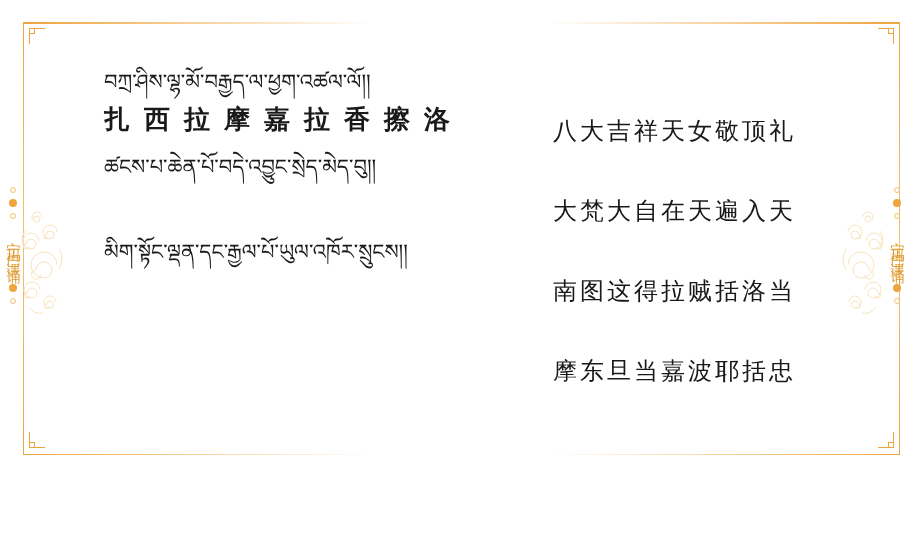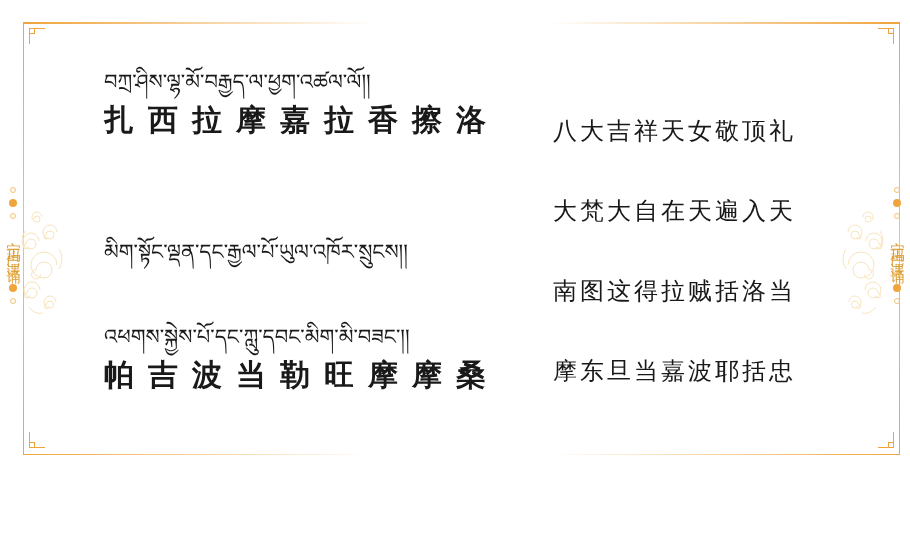--- a/index.html
+++ b/index.html
@@ -40,21 +40,21 @@
   .cloud{position:absolute;top:205px;}
   .cloud.left{left:17px;}
   .cloud.right{left:842px;transform:scaleX(-1);}
   .cloud svg *{stroke:var(--ornament);fill:none;stroke-width:1;}
 
   
   .col-left{position:absolute;left:104px;top:62px;}
   .verse{height:85px;}
   .tibetan{font-family:"DejaVu Sans", sans-serif;font-size:21px;line-height:40px;
     white-space:nowrap;color:var(--ink);}
-  .translit{font-size:30px;font-weight:700;letter-spacing:14px;line-height:36px;
+  .translit{font-size:26px;font-weight:700;letter-spacing:14px;line-height:36px;
     white-space:nowrap;color:var(--ink);}
 
   .col-right{position:absolute;left:553px;top:106px;}
   .translation{height:80px;padding-top:8px;box-sizing:border-box;
     font-size:24px;letter-spacing:3px;line-height:34px;white-space:nowrap;color:var(--ink);text-align:right;}
 
   
   .badge{position:absolute;left:433px;top:503px;width:44px;height:40px;}
   .badge svg{position:absolute;left:0;top:0;}
   .badge svg *{stroke:var(--gold-light);fill:#fff;stroke-width:1;}
@@ -128,27 +128,24 @@
         <span class="dot-sm"></span>
     </div>
   </div>
 
   <div class="col-left">
     <div class="verse">
       <div class="tibetan">བཀྲ་ཤིས་ལྷ་མོ་བརྒྱད་ལ་ཕྱག་འཚལ་ལོ།།</div>
       <div class="translit">扎西拉摩嘉拉香擦洛</div>
     </div>
     <div class="verse">
+      <div class="tibetan">ཚངས་པ་ཆེན་པོ་བདེ་འབྱུང་སྲེད་མེད་བུ།།</div>
     </div>
     <div class="verse">
       <div class="tibetan">མིག་སྟོང་ལྡན་དང་རྒྱལ་པོ་ཡུལ་འཁོར་སྲུངས།།</div>
-    </div>
-    <div class="verse">
-      <div class="tibetan">འཕགས་སྐྱེས་པོ་དང་ཀླུ་དབང་མིག་མི་བཟང་།།</div>
-      <div class="translit">帕吉波当勒旺摩摩桑</div>
     </div>
   </div>
 
   <div class="col-right">
     <div class="translation">八大吉祥天女敬顶礼</div>
     <div class="translation">大梵大自在天遍入天</div>
     <div class="translation">南图这得拉贼括洛当</div>
     <div class="translation">摩东旦当嘉波耶括忠</div>
   </div>
 

